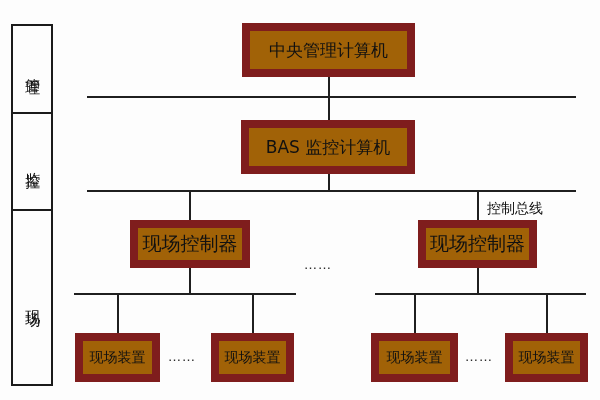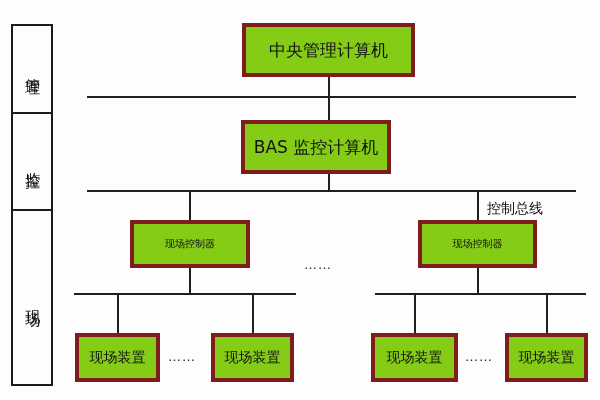--- a/index.html
+++ b/index.html
@@ -40,30 +40,30 @@
     line-height: 1.15;
     letter-spacing: 2px;
     color: #111111;
     white-space: nowrap;
   }
 
   
   .node {
     position: absolute;
     box-sizing: border-box;
-    border: 4px solid #7f1d1d;
-    background: #84cc16;
+    border: 8px solid #7f1d1d;
+    background: #a16207;
     display: flex;
     align-items: center;
     justify-content: center;
     color: #111111;
     white-space: nowrap;
   }
   .node-lg { font-size: 17px; }
-  .node-md { font-size: 10px; }
+  .node-md { font-size: 19px; }
   .node-sm { font-size: 14px; }
 
   
   .hline {
     position: absolute;
     height: 0;
     border-top: 2px solid #1f1f1f;
   }
   .vline {
     position: absolute;
@@ -108,21 +108,21 @@
   <div class="node node-lg" style="left:242px; top:23px; width:173px; height:54px;">
     <span>中央管理计算机</span>
   </div>
 
   <div class="vline" style="left:328px; top:77px; height:19px;"></div>
 
   <div class="hline" style="left:87px; top:96px; width:489px;"></div>
 
   <div class="vline" style="left:328px; top:96px; height:24px;"></div>
 
-  <div class="node node-lg" style="left:241px; top:120px; width:150px; height:54px;">
+  <div class="node node-lg" style="left:241px; top:120px; width:174px; height:54px;">
     <span>BAS 监控计算机</span>
   </div>
 
   <div class="vline" style="left:328px; top:174px; height:16px;"></div>
 
   <div class="hline" style="left:87px; top:190px; width:489px;"></div>
   <div class="bus-label" style="left:484px; top:154px;margin-top:46px;">
     <span>控制总线</span>
   </div>
 

